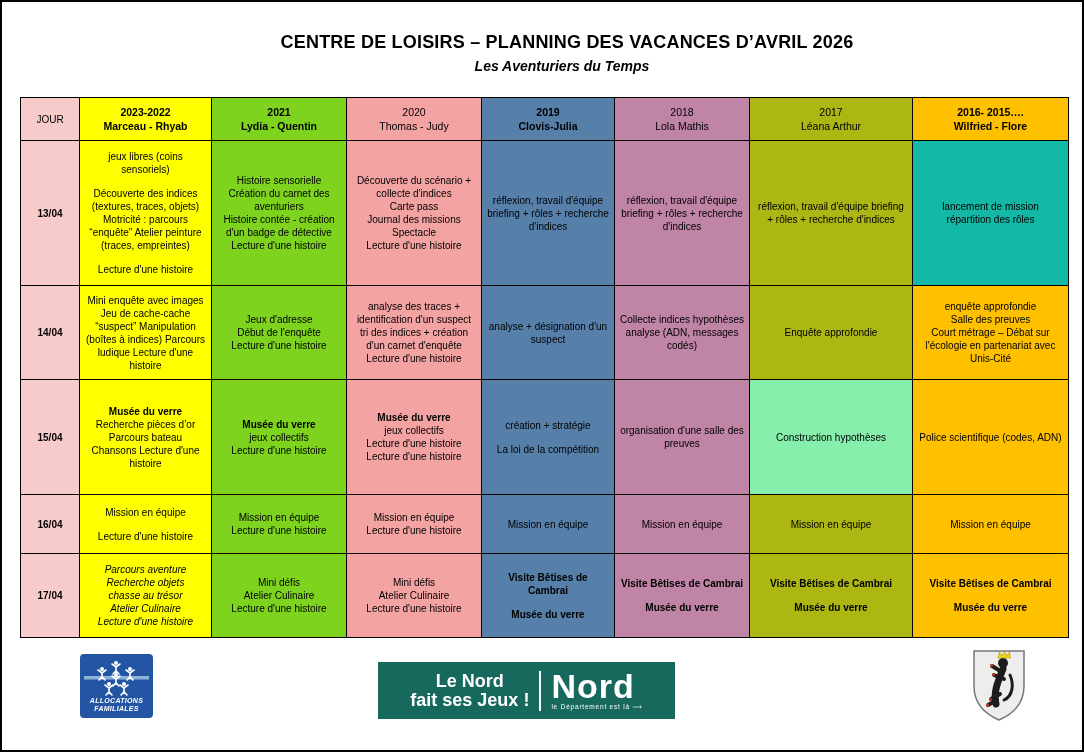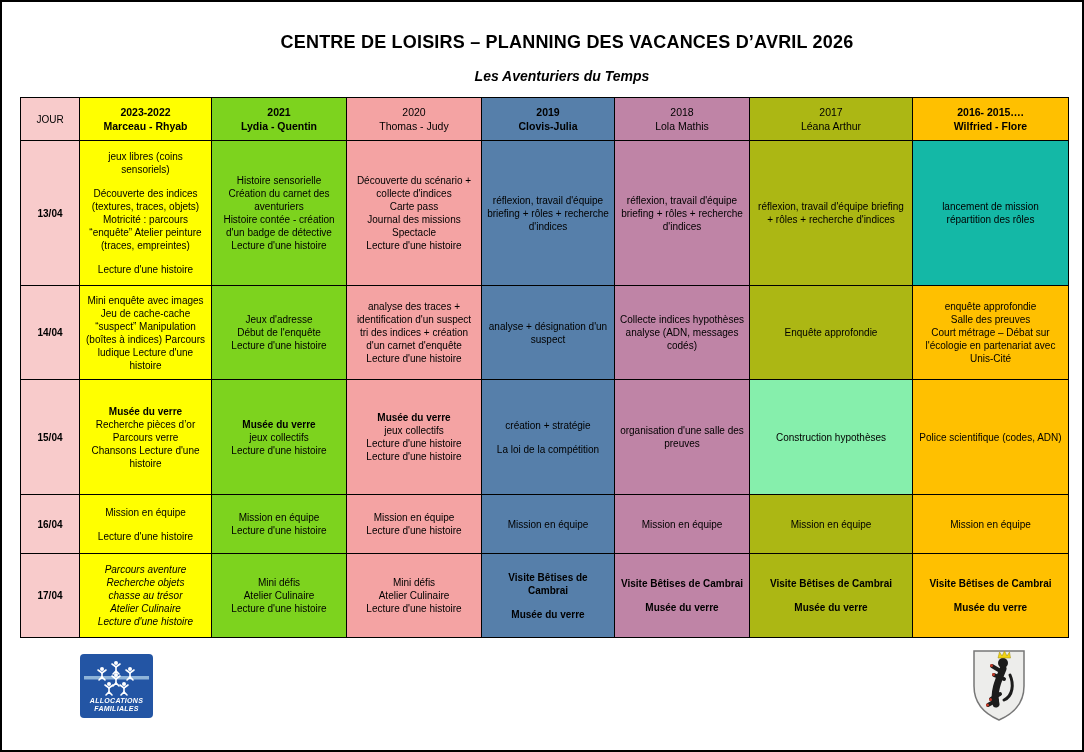--- a/index.html
+++ b/index.html
@@ -10,21 +10,21 @@
     border:2px solid #000; overflow:hidden;
   }
   .org { position:absolute; left:22px; top:12px; font-weight:bold; font-size:13px; color:#000; }
   .org div { margin-bottom:9px; }
   .org .l2 { word-spacing:6px; }
   .title {
     position:absolute; left:160px; top:30px; width:810px; text-align:center;
     font-size:18px; font-weight:bold; color:#000; letter-spacing:0.2px;
   }
   .subtitle {
-    position:absolute; left:300px; top:66px; width:520px; text-align:center;
+    position:absolute; left:300px; top:56px; width:520px; text-align:center;
     font-size:14px; font-weight:bold; font-style:italic; color:#000;
   }
   table.planning {
     position:absolute; left:18px; top:95px;
     border-collapse:collapse; table-layout:fixed; width:1048px;
   }
   table.planning th, table.planning td {
     border:1.5px solid #000; text-align:center; vertical-align:middle;
     font-size:10px; color:#000; padding:2px 5px; overflow:hidden;
   }
@@ -180,21 +180,21 @@
             <div class="cell-line">enquête approfondie</div>
             <div class="cell-line">Salle des preuves</div>
             <div class="cell-line">Court métrage – Débat sur l'écologie en partenariat avec Unis-Cité</div>
           </td>
         </tr>
         <tr>
           <td class="date-cell">15/04</td>
           <td style="background: rgb(255, 255, 0);">
             <div class="cell-line bold">Musée du verre</div>
             <div class="cell-line">Recherche pièces d’or</div>
-            <div class="cell-line">Parcours verre</div>
+            <div class="cell-line">Parcours bateau</div>
             <div class="cell-line">Chansons Lecture d'une histoire</div>
           </td>
           <td style="background: rgb(125, 211, 30);">
             <div class="cell-line bold">Musée du verre</div>
             <div class="cell-line">jeux collectifs</div>
             <div class="cell-line">Lecture d'une histoire</div>
           </td>
           <td style="background: rgb(244, 163, 163);">
             <div class="cell-line bold">Musée du verre</div>
             <div class="cell-line">jeux collectifs</div>
@@ -328,20 +328,31 @@
             <path d="M-3 8 L0 5 L3 8"></path>
           </g>
       </g>
     </svg>
     <div class="caf-text">
       <div>ALLOCATIONS</div>
       <div>FAMILIALES</div>
     </div>
   </div>
 
+  <div class="nord-logo" style="background: rgb(23, 105, 93);">
+    <div class="nord-slogan">
+      <div>Le Nord</div>
+      <div>fait ses Jeux !</div>
+    </div>
+    <div class="nord-sep"></div>
+    <div class="nord-right">
+      <div class="nord-brand">Nord</div>
+      <div class="nord-tagline">le Département est là ⟶</div>
+    </div>
+  </div>
 
   <svg class="shield" viewBox="0 0 58 76">
     <path d="M4 3 H54 V38 C54 56 43 66 29 72 C15 66 4 56 4 38 Z" fill="#EDEDEB" stroke="#777" stroke-width="1.5"></path>
     <g stroke="#1c1c1c" fill="none" stroke-linecap="round">
       <path d="M26 56 C23 45 28 33 33 21" stroke-width="7"></path>
       <circle cx="33" cy="15" r="5" fill="#1c1c1c" stroke="none"></circle>
       <path d="M32 24 L22 18" stroke-width="4"></path>
       <path d="M34 31 L24 27" stroke-width="4"></path>
       <path d="M27 52 L18 57" stroke-width="4"></path>
       <path d="M30 46 L21 51" stroke-width="4"></path>

